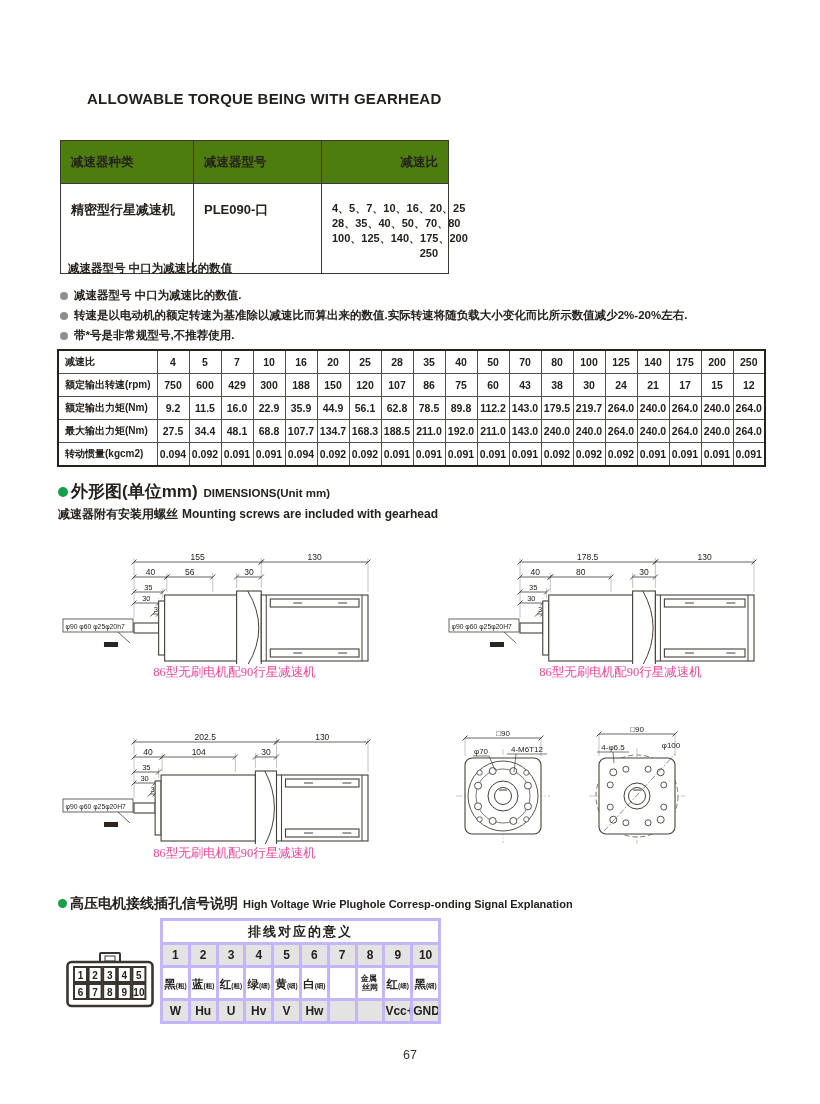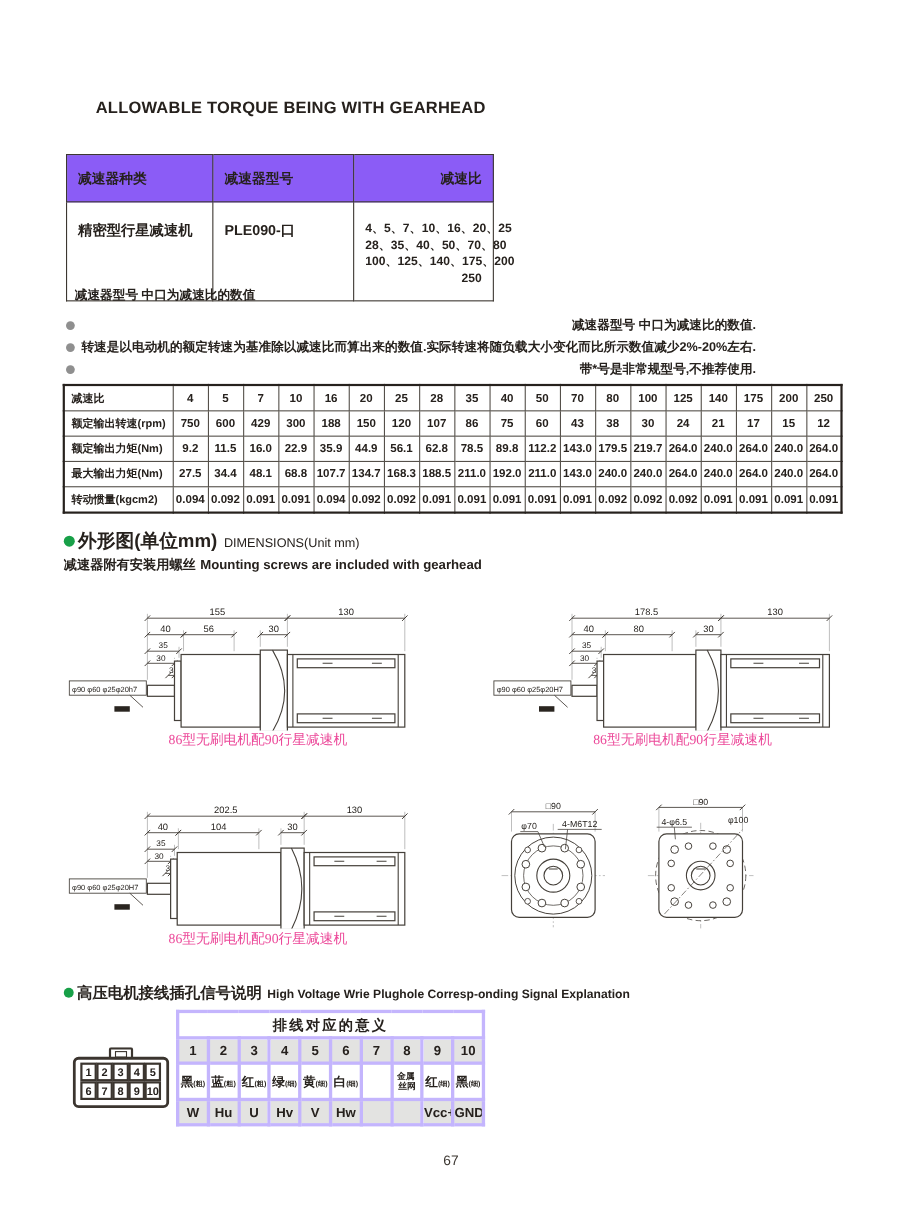--- a/index.html
+++ b/index.html
@@ -9,40 +9,40 @@
 
   
   .title-row{display:flex;align-items:center;}
   .green-sq{width:17px;height:17px;background:#18A048;margin-right:8px;flex:none;}
   .title-cn{font-size:23px;font-weight:700;letter-spacing:1px;}
   .title-en{font-size:15px;font-weight:700;margin-left:25px;margin-top:2px;letter-spacing:0.2px;}
 
   
   .t1{border-collapse:collapse;table-layout:fixed;width:388px;}
   .t1 td{border:1.3px solid #3c3731;padding:0 10px;}
-  .t1 .hd{background:#8b5cf6;height:42px;vertical-align:middle;font-size:12.5px;font-weight:700;}
+  .t1 .hd{background:#4d7c0f;height:42px;vertical-align:middle;font-size:12.5px;font-weight:700;}
   .t1 .bd{height:72px;vertical-align:top;font-size:13px;font-weight:700;padding-top:17px;}
   .t1 .rt{text-align:right;}
   .ratio-line{font-size:11px;font-weight:700;text-align:right;line-height:15px;white-space:nowrap;}
   .footnote{font-size:11.5px;font-weight:600;}
 
   
-  .note-line{display:flex;align-items:center;margin-bottom:5px;justify-content:space-between;}
+  .note-line{display:flex;align-items:center;margin-bottom:5px;}
   .gray-dot{width:8px;height:8px;border-radius:50%;background:#8f8f8f;margin-right:6px;flex:none;}
   .note-text{font-size:11.5px;font-weight:700;white-space:nowrap;}
 
   
   .t2{border-collapse:collapse;table-layout:fixed;border:2px solid #26211d;background:#fff;}
   .t2 td{border:1px solid #55504a;height:22px;text-align:center;font-size:10.5px;font-weight:700;padding:0;overflow:hidden;}
   .t2 td.lbl{text-align:left;padding-left:6px;font-size:10px;}
 
   
   .gdot{display:inline-block;width:10px;height:10px;border-radius:50%;background:#18A048;margin-right:3px;}
   .dim-h-cn{font-size:17px;font-weight:700;}
-  .dim-h-en{font-size:11.5px;font-weight:400;margin-left:6px;text-align:right;}
+  .dim-h-en{font-size:11.5px;font-weight:700;margin-left:6px;text-align:right;}
   .dim-sub-cn{font-size:12px;font-weight:700;}
   .dim-sub-en{font-size:12px;font-weight:700;margin-left:4px;}
 
   .cap{font-family:"Liberation Serif",serif;font-size:12.5px;color:#ec4899;text-align:center;}
 
   
   .wire-h-cn{font-size:14px;font-weight:700;}
   .wire-h-en{font-size:11px;font-weight:700;margin-left:5px;}
   .t3{border-collapse:collapse;table-layout:fixed;width:281px;border:2px solid #332e29;}
   .t3 td{border:3px solid #c4b5fd;text-align:center;padding:0;overflow:hidden;}

